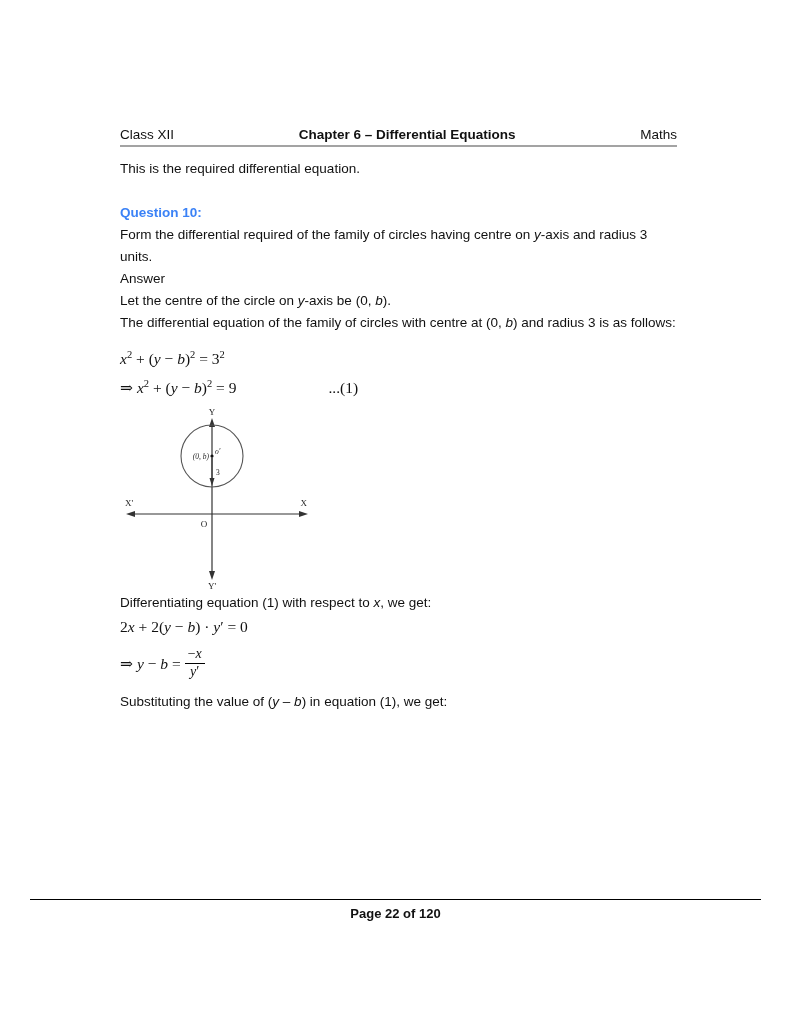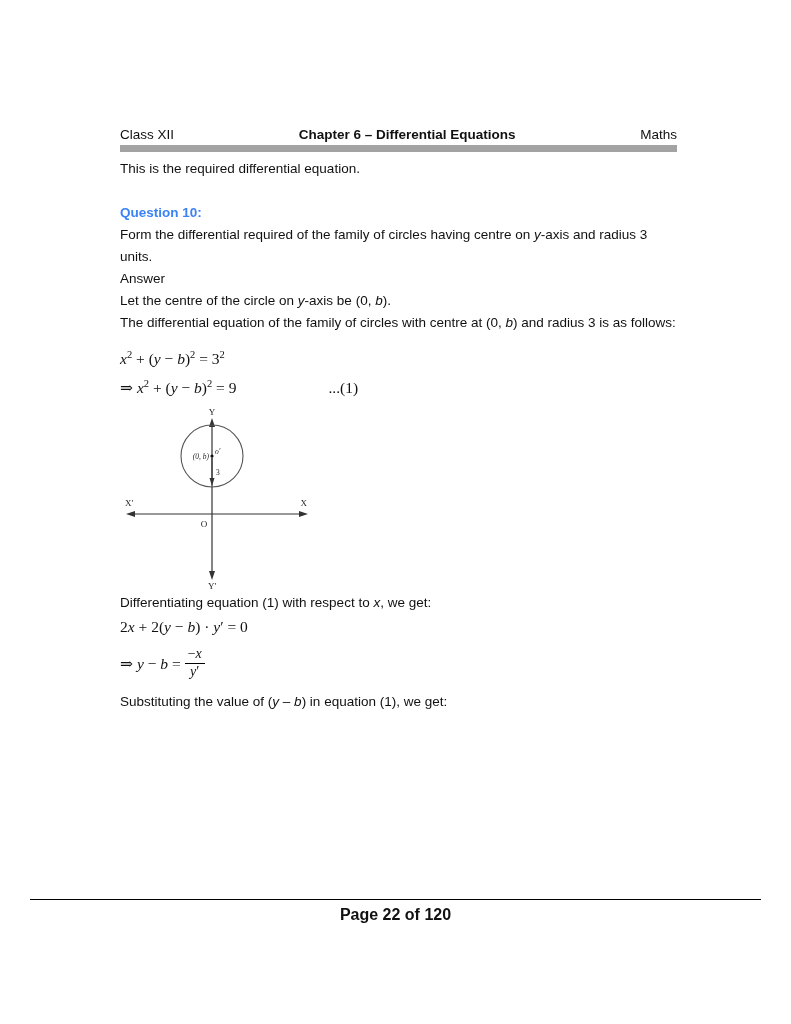--- a/index.html
+++ b/index.html
@@ -8,21 +8,21 @@
     width:791px; height:1024px;
     margin:0 auto;
     background:#ffffff;
     color:#111;
     font-family:"Liberation Sans","DejaVu Sans",sans-serif;
     overflow:hidden;
   }
   .header {
     position:absolute; left:120px; top:127px; width:557px;
     display:flex; justify-content:space-between; align-items:flex-end;
-    font-size:13.5px; padding-bottom:3px; border-bottom:7px solid #a3a3a3;
+    font-size:13.5px; padding-bottom:3px; border-bottom:2px solid #a3a3a3;
   }
   .header .center { font-weight:bold; }
   .content {
     position:absolute; left:120px; top:158px; width:560px;
     font-size:13.5px; line-height:22px;
   }
   .content p { margin:0; }
   .q-label { margin-top:22px !important; color:#3b82f6; font-weight:bold; }
   .it { font-style:italic; }
   .math {
@@ -36,21 +36,21 @@
   .fig-label { font-family:"Liberation Serif","DejaVu Serif",serif; font-size:9px; fill:#222; }
   .fig-small { font-family:"Liberation Serif","DejaVu Serif",serif; font-size:7.5px; font-style:italic; fill:#222; }
   .fig-num { font-family:"Liberation Serif","DejaVu Serif",serif; font-size:7.5px; fill:#222; }
   .eq5 { display:flex; align-items:center; height:44px; margin-top:2px !important; }
   .frac { display:inline-block; text-align:center; margin-left:4px; }
   .frac .num, .frac .den { display:block; font-size:14px; line-height:1.2; padding:0 3px; }
   .frac .den { border-top:1px solid #000; }
   .after-fig { margin-top:2px !important; }
   .subst { margin-top:6px !important; }
   .footer-rule { position:absolute; left:30px; right:30px; top:899px; border-top:1.5px solid #000; }
-  .footer-text { position:absolute; left:0; right:0; top:906px; text-align:center; font-weight:bold; font-size:16px; }
+  .footer-text { position:absolute; left:0; right:0; top:906px; text-align:center; font-weight:bold; font-size:13px; }
 </style>
 </head>
 <body>
 
 <div class="page">
 
   <div class="header">
     <span>Class XII</span>
     <span class="center">Chapter 6 – Differential Equations</span>
     <span>Maths</span>

